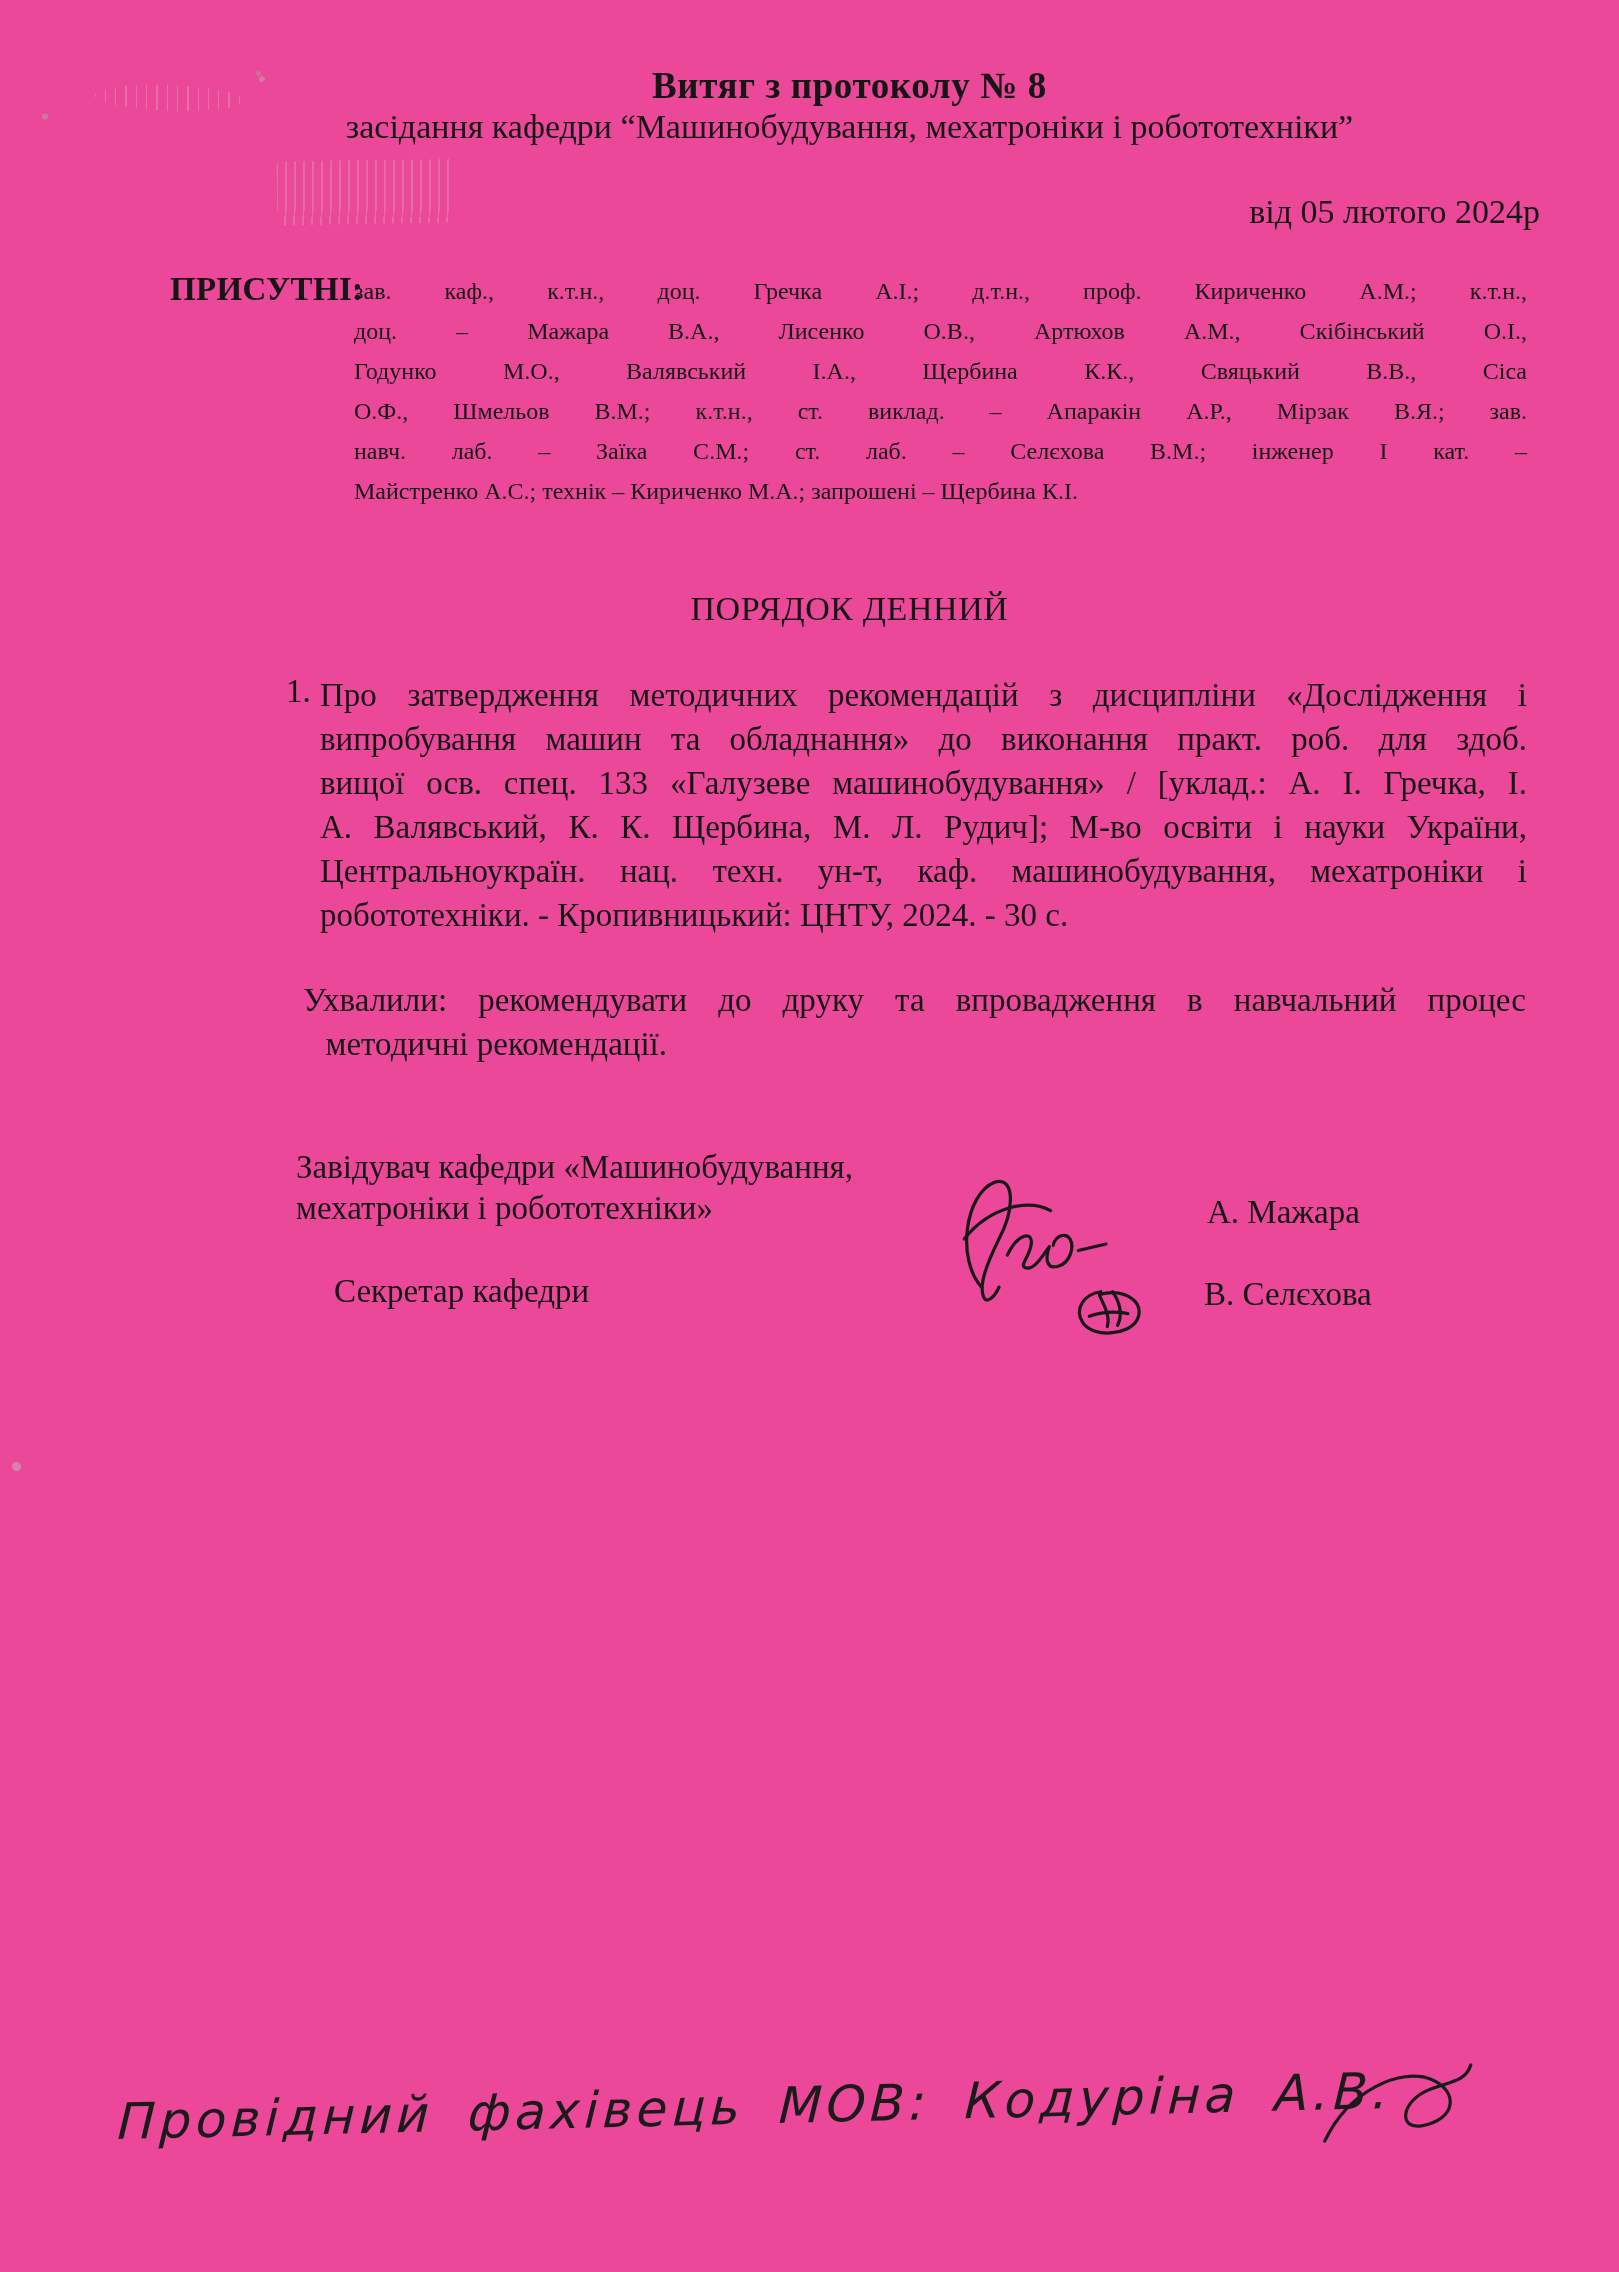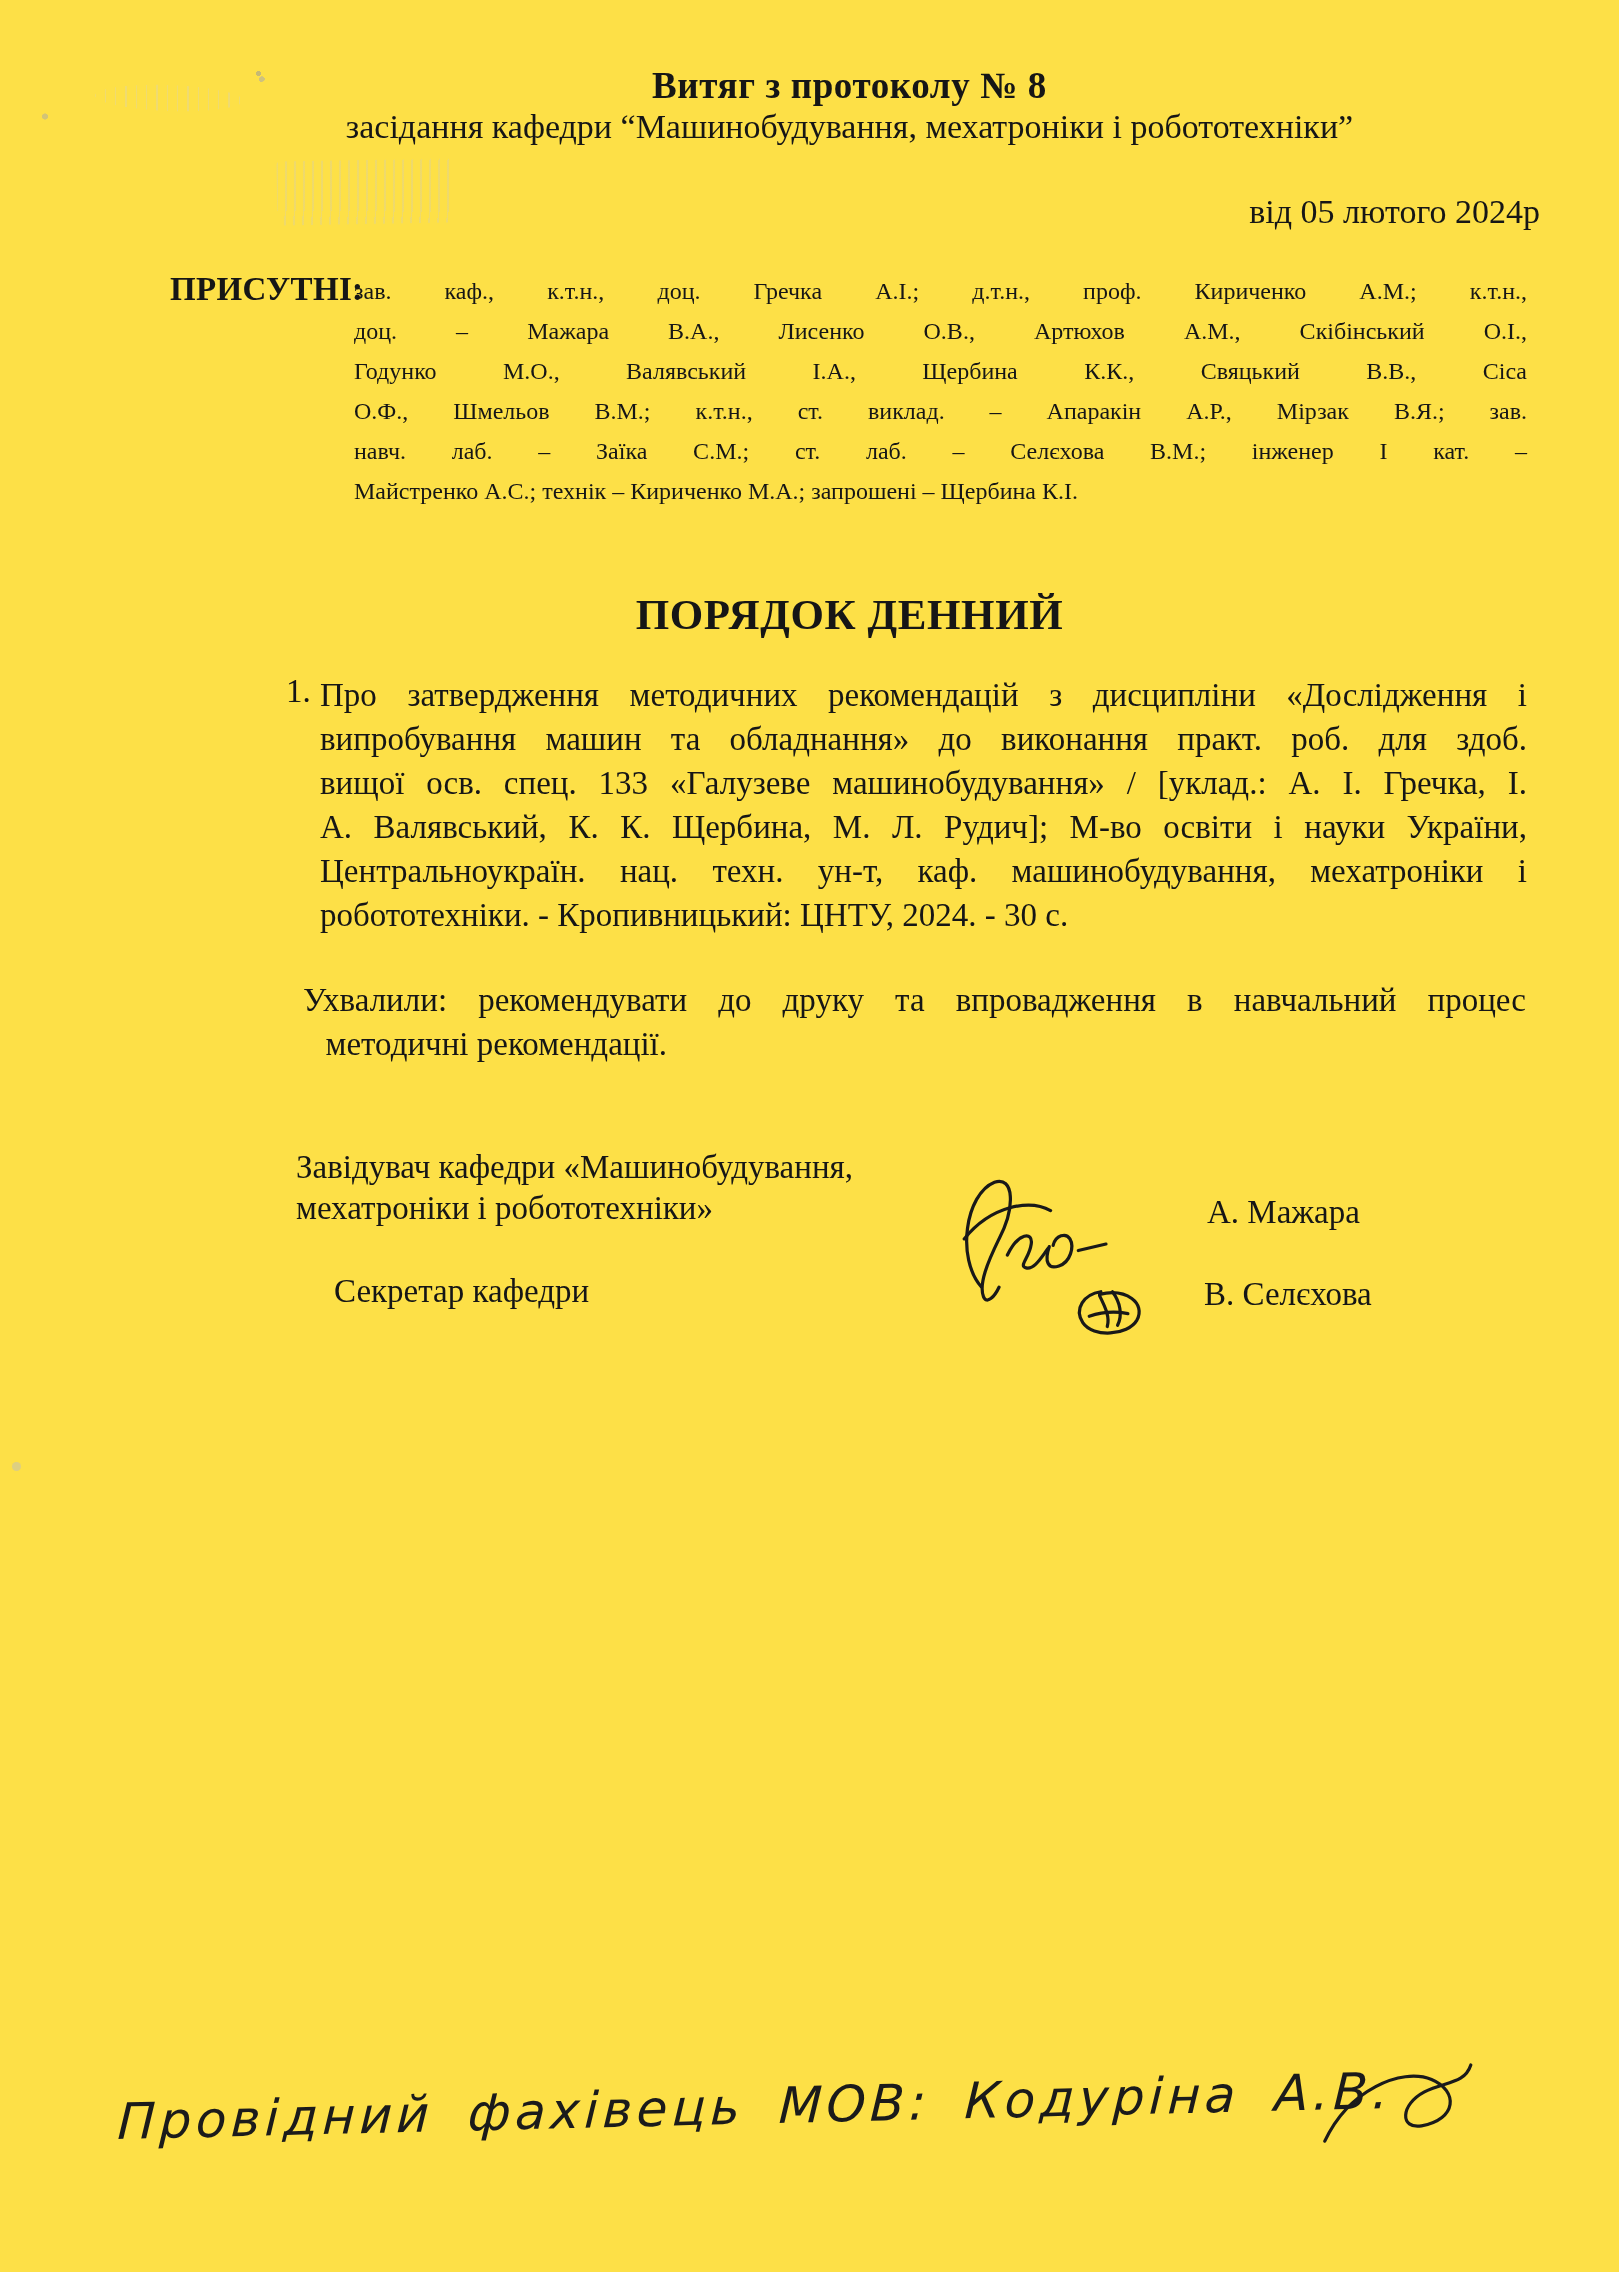--- a/index.html
+++ b/index.html
@@ -1,35 +1,35 @@
 <!DOCTYPE html>
 <html style="font-size:10.3px"><head>
 <meta charset="utf-8">
 <style>
   html,body{margin:0;padding:0;background:#e8e8e8;}
   .page{
     position:relative;
     width:1619px;height:2273px;
     margin:0 auto;
-    background:#fde047;
+    background:#ec4899;
     font-family:"Liberation Serif", serif;
     color:#161616;
     overflow:hidden;
   }
   .abs{position:absolute;}
   .center-wrap{left:171px;width:1357px;text-align:center;}
   .doc-title{top:64px;font-size:37px;font-weight:bold;letter-spacing:0.6px;}
   .doc-subtitle{top:108px;font-size:34px;}
   .doc-date{top:193px;right:79px;font-size:34px;text-align:right;}
 
   .present-label{left:170px;top:271px;font-size:33px;font-weight:bold;letter-spacing:0.3px;}
   .present-lines{left:354px;top:271px;width:1173px;font-size:24px;}
   .present-lines .jline{line-height:40px;height:40px;}
 
-  .agenda-heading{top:590px;font-size:43px;font-weight:bold;letter-spacing:0.6px;}
+  .agenda-heading{top:590px;font-size:34px;font-weight:normal;letter-spacing:0.6px;}
 
   .item-number{left:286px;top:673px;font-size:33px;}
   .item-lines{left:320px;top:673px;width:1207px;font-size:33px;}
   .item-lines .jline{line-height:44px;height:44px;}
 
   .resolution-lines{left:303px;top:978px;width:1223px;font-size:33px;}
   .resolution-lines .jline{line-height:44px;height:44px;}
   .resolution-lines .jline.last{padding-left:22.6px;}
 
   .jline{text-align:justify;text-align-last:justify;white-space:nowrap;}

